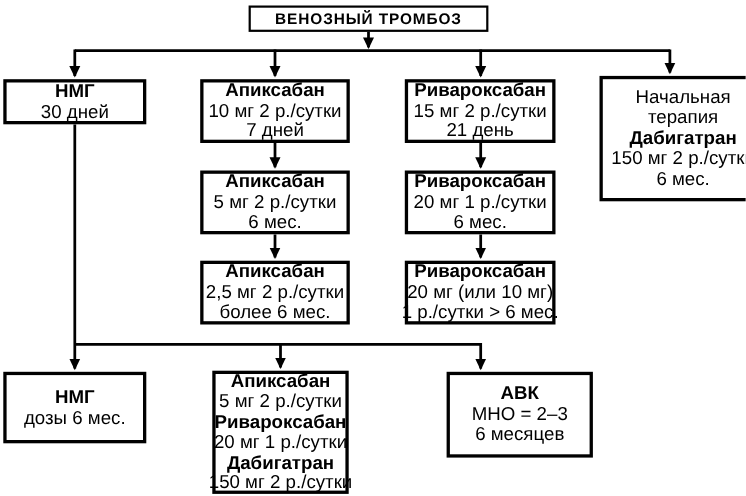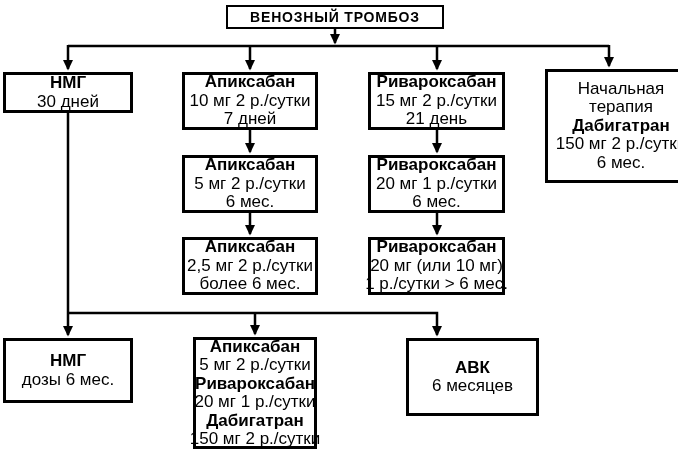--- a/index.html
+++ b/index.html
@@ -124,16 +124,17 @@
     <div class="ln b">Апиксабан</div>
     <div class="ln">5 мг 2 р./сутки</div>
     <div class="ln b">Ривароксабан</div>
     <div class="ln">20 мг 1 р./сутки</div>
     <div class="ln b">Дабигатран</div>
     <div class="ln">150 мг 2 р./сутки</div>
   </div>
 
   <div class="box" id="avk-box">
     <div class="ln b">АВК</div>
+    <div class="ln">МНО = 2–3</div>
     <div class="ln">6 месяцев</div>
   </div>
 
 </div>
 
 </body></html>

